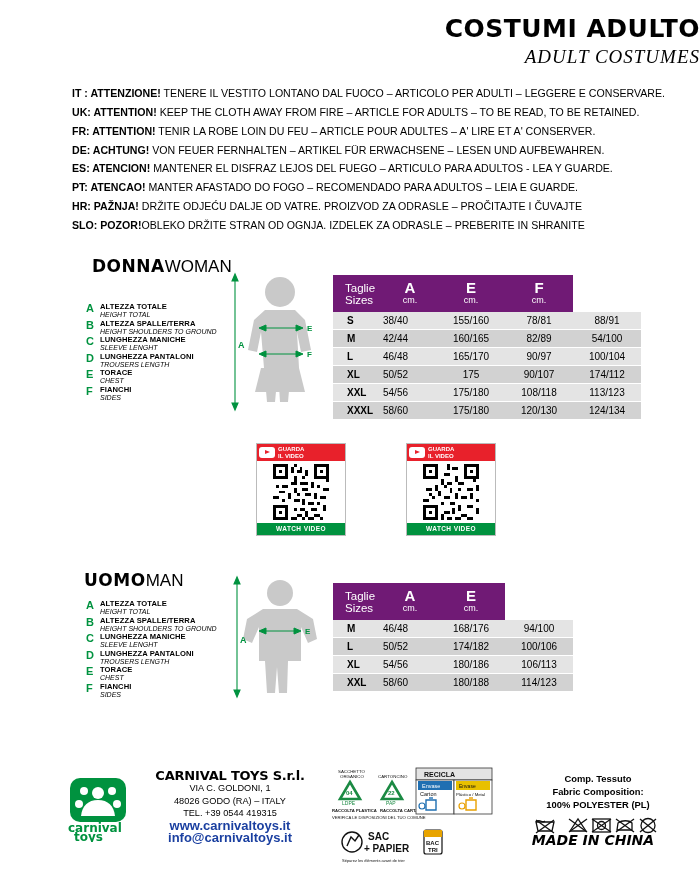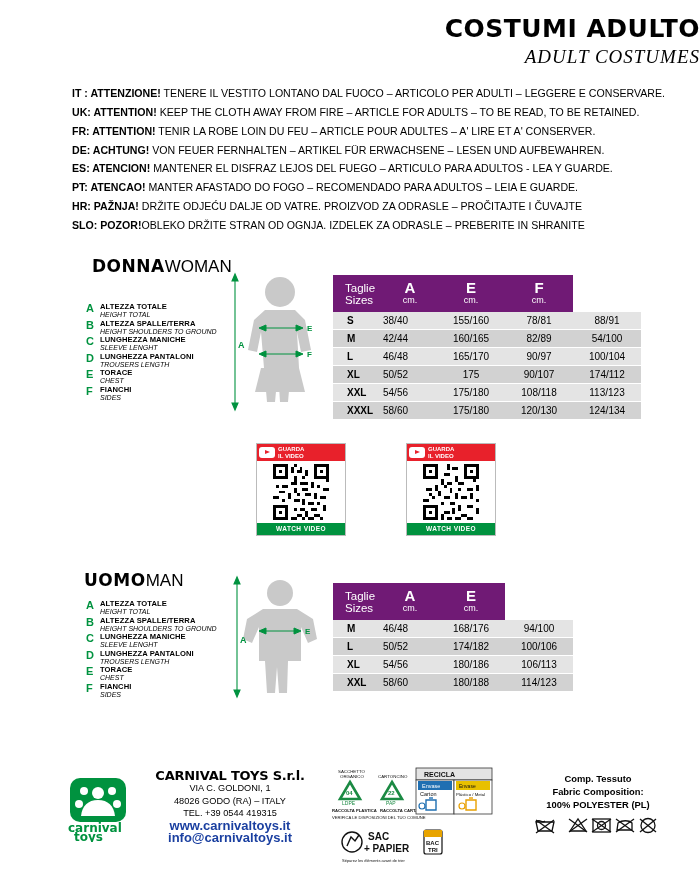--- a/index.html
+++ b/index.html
@@ -804,14 +804,15 @@
           <line x1="101" y1="4" x2="83" y2="17"></line>
 
           <circle cx="115" cy="10.5" r="7"></circle>
           <line x1="107" y1="4" x2="123" y2="17"></line>
           <line x1="123" y1="4" x2="107" y2="17"></line>
         </g>
       </svg>
     </div>
   </div>
 
+  <div class="made-in">MADE IN CHINA</div>
 
 </div>
 
 </body></html>

